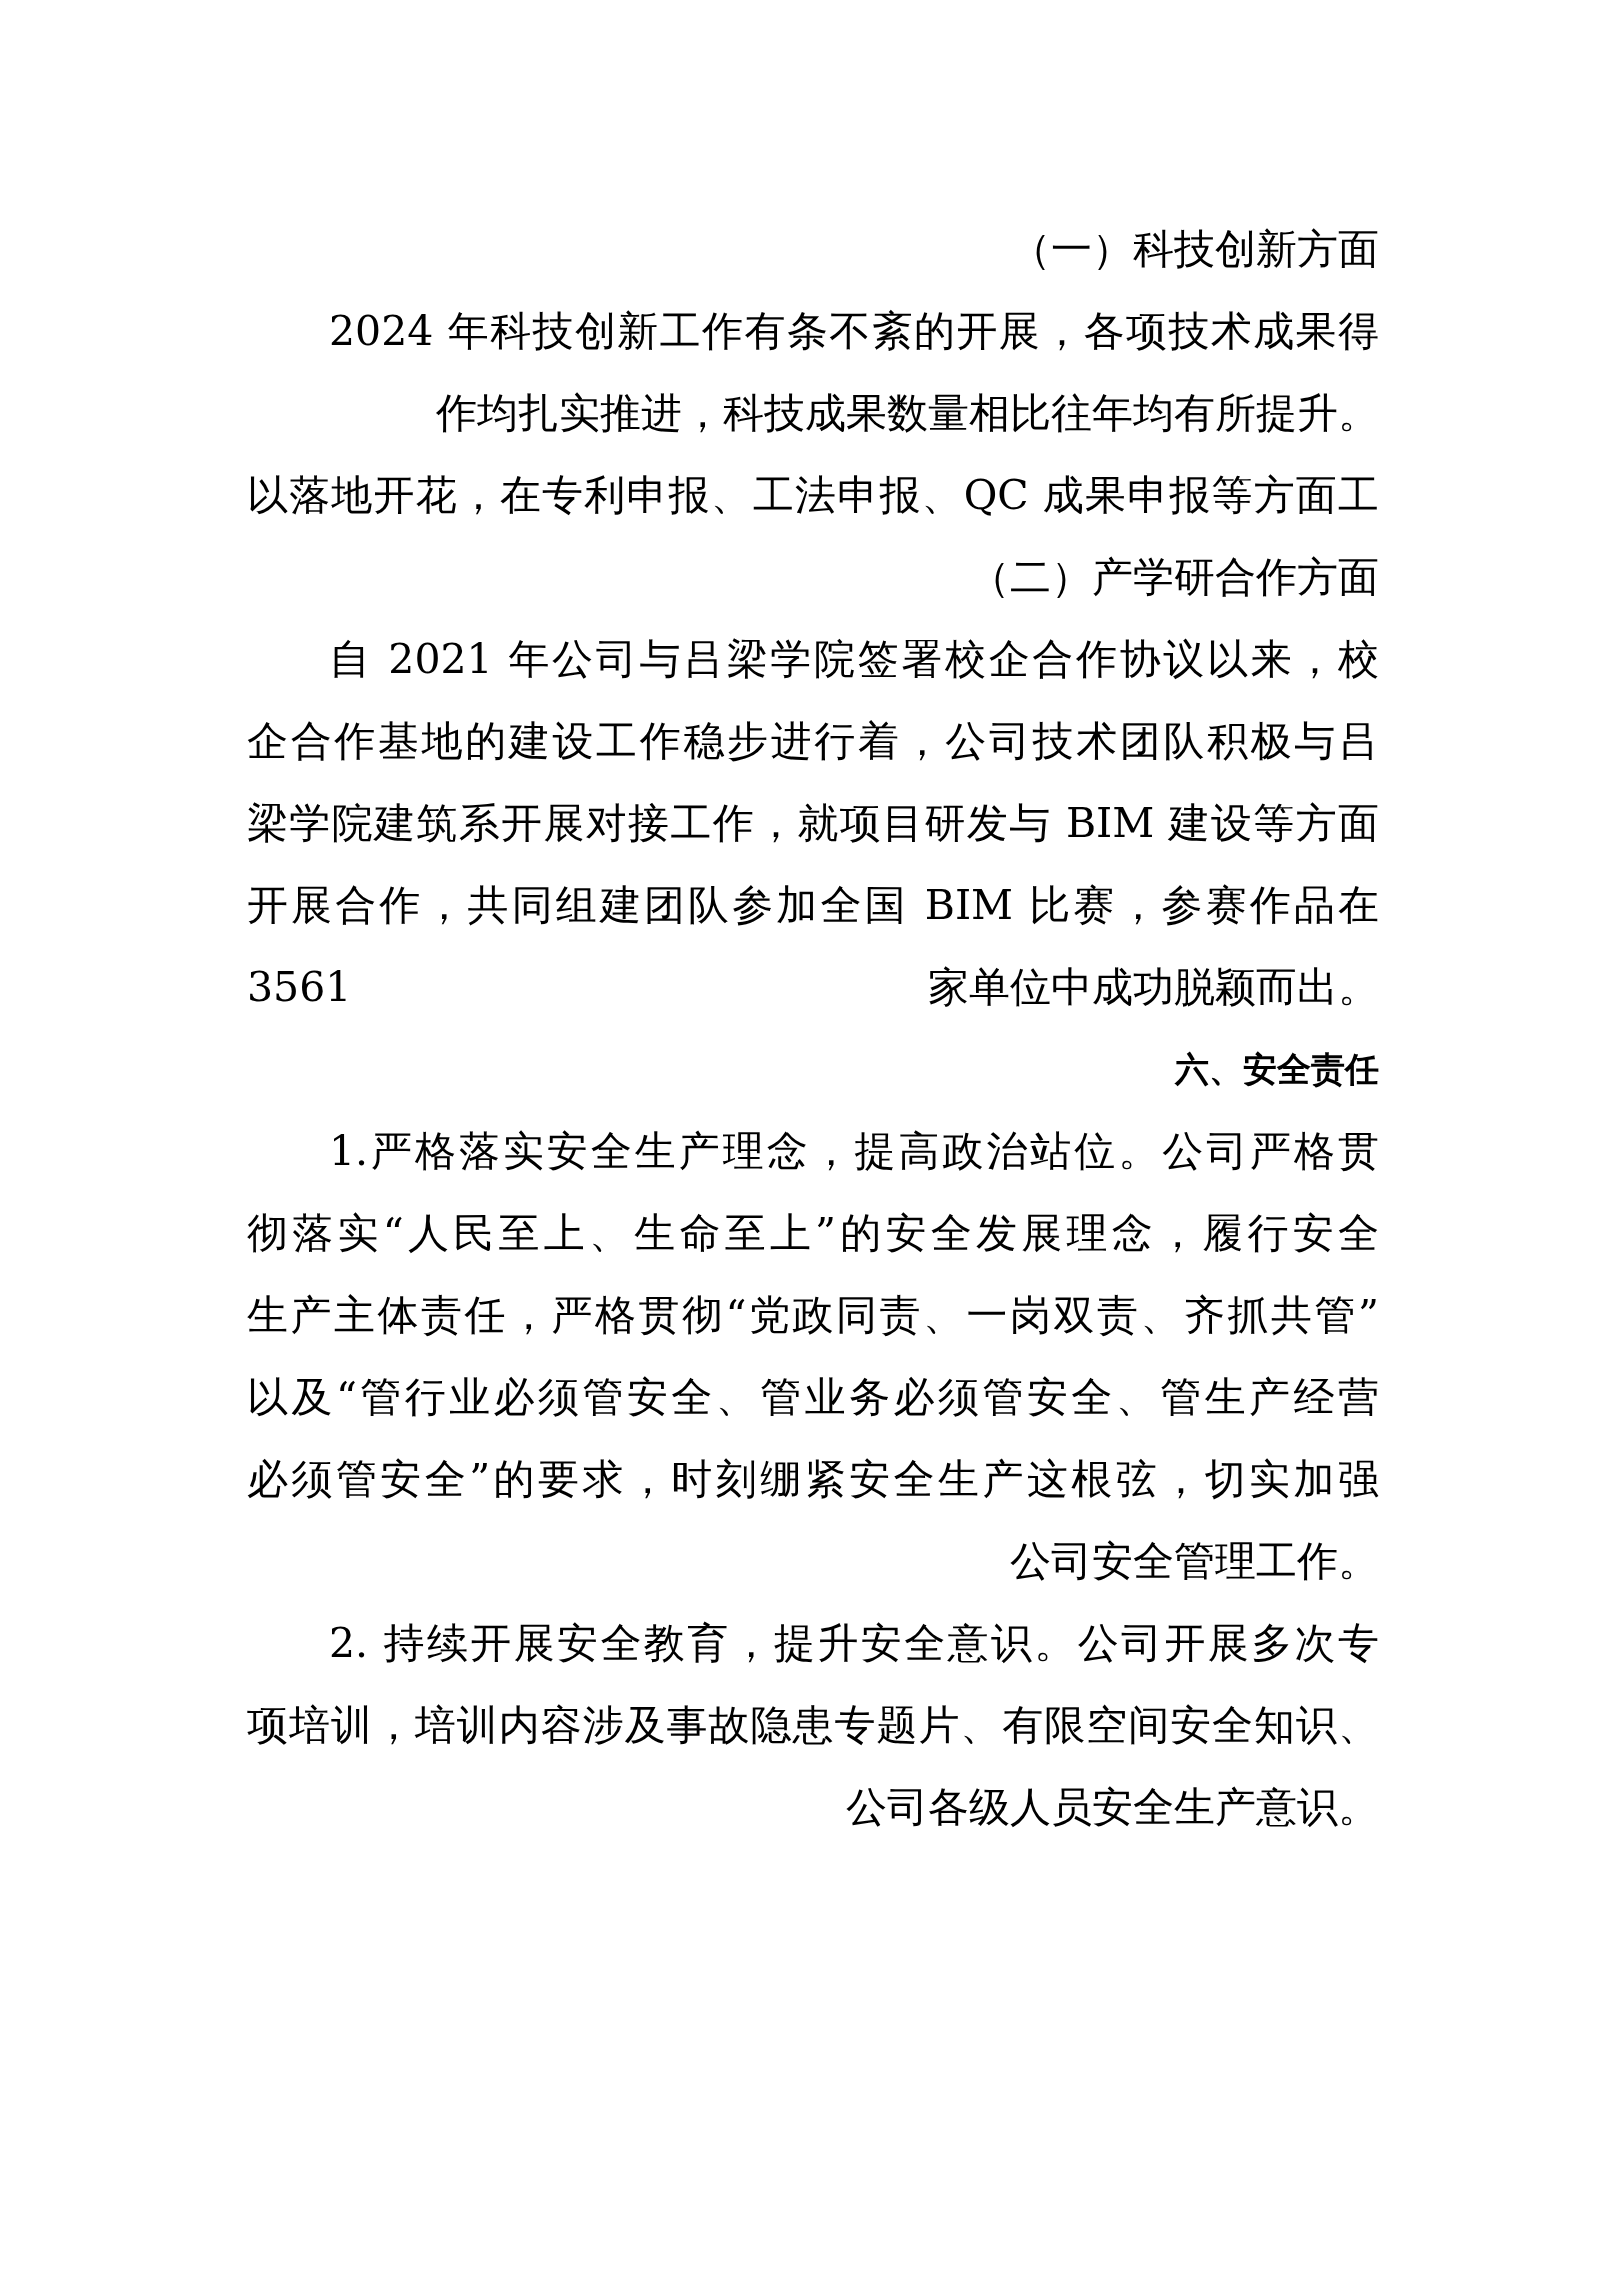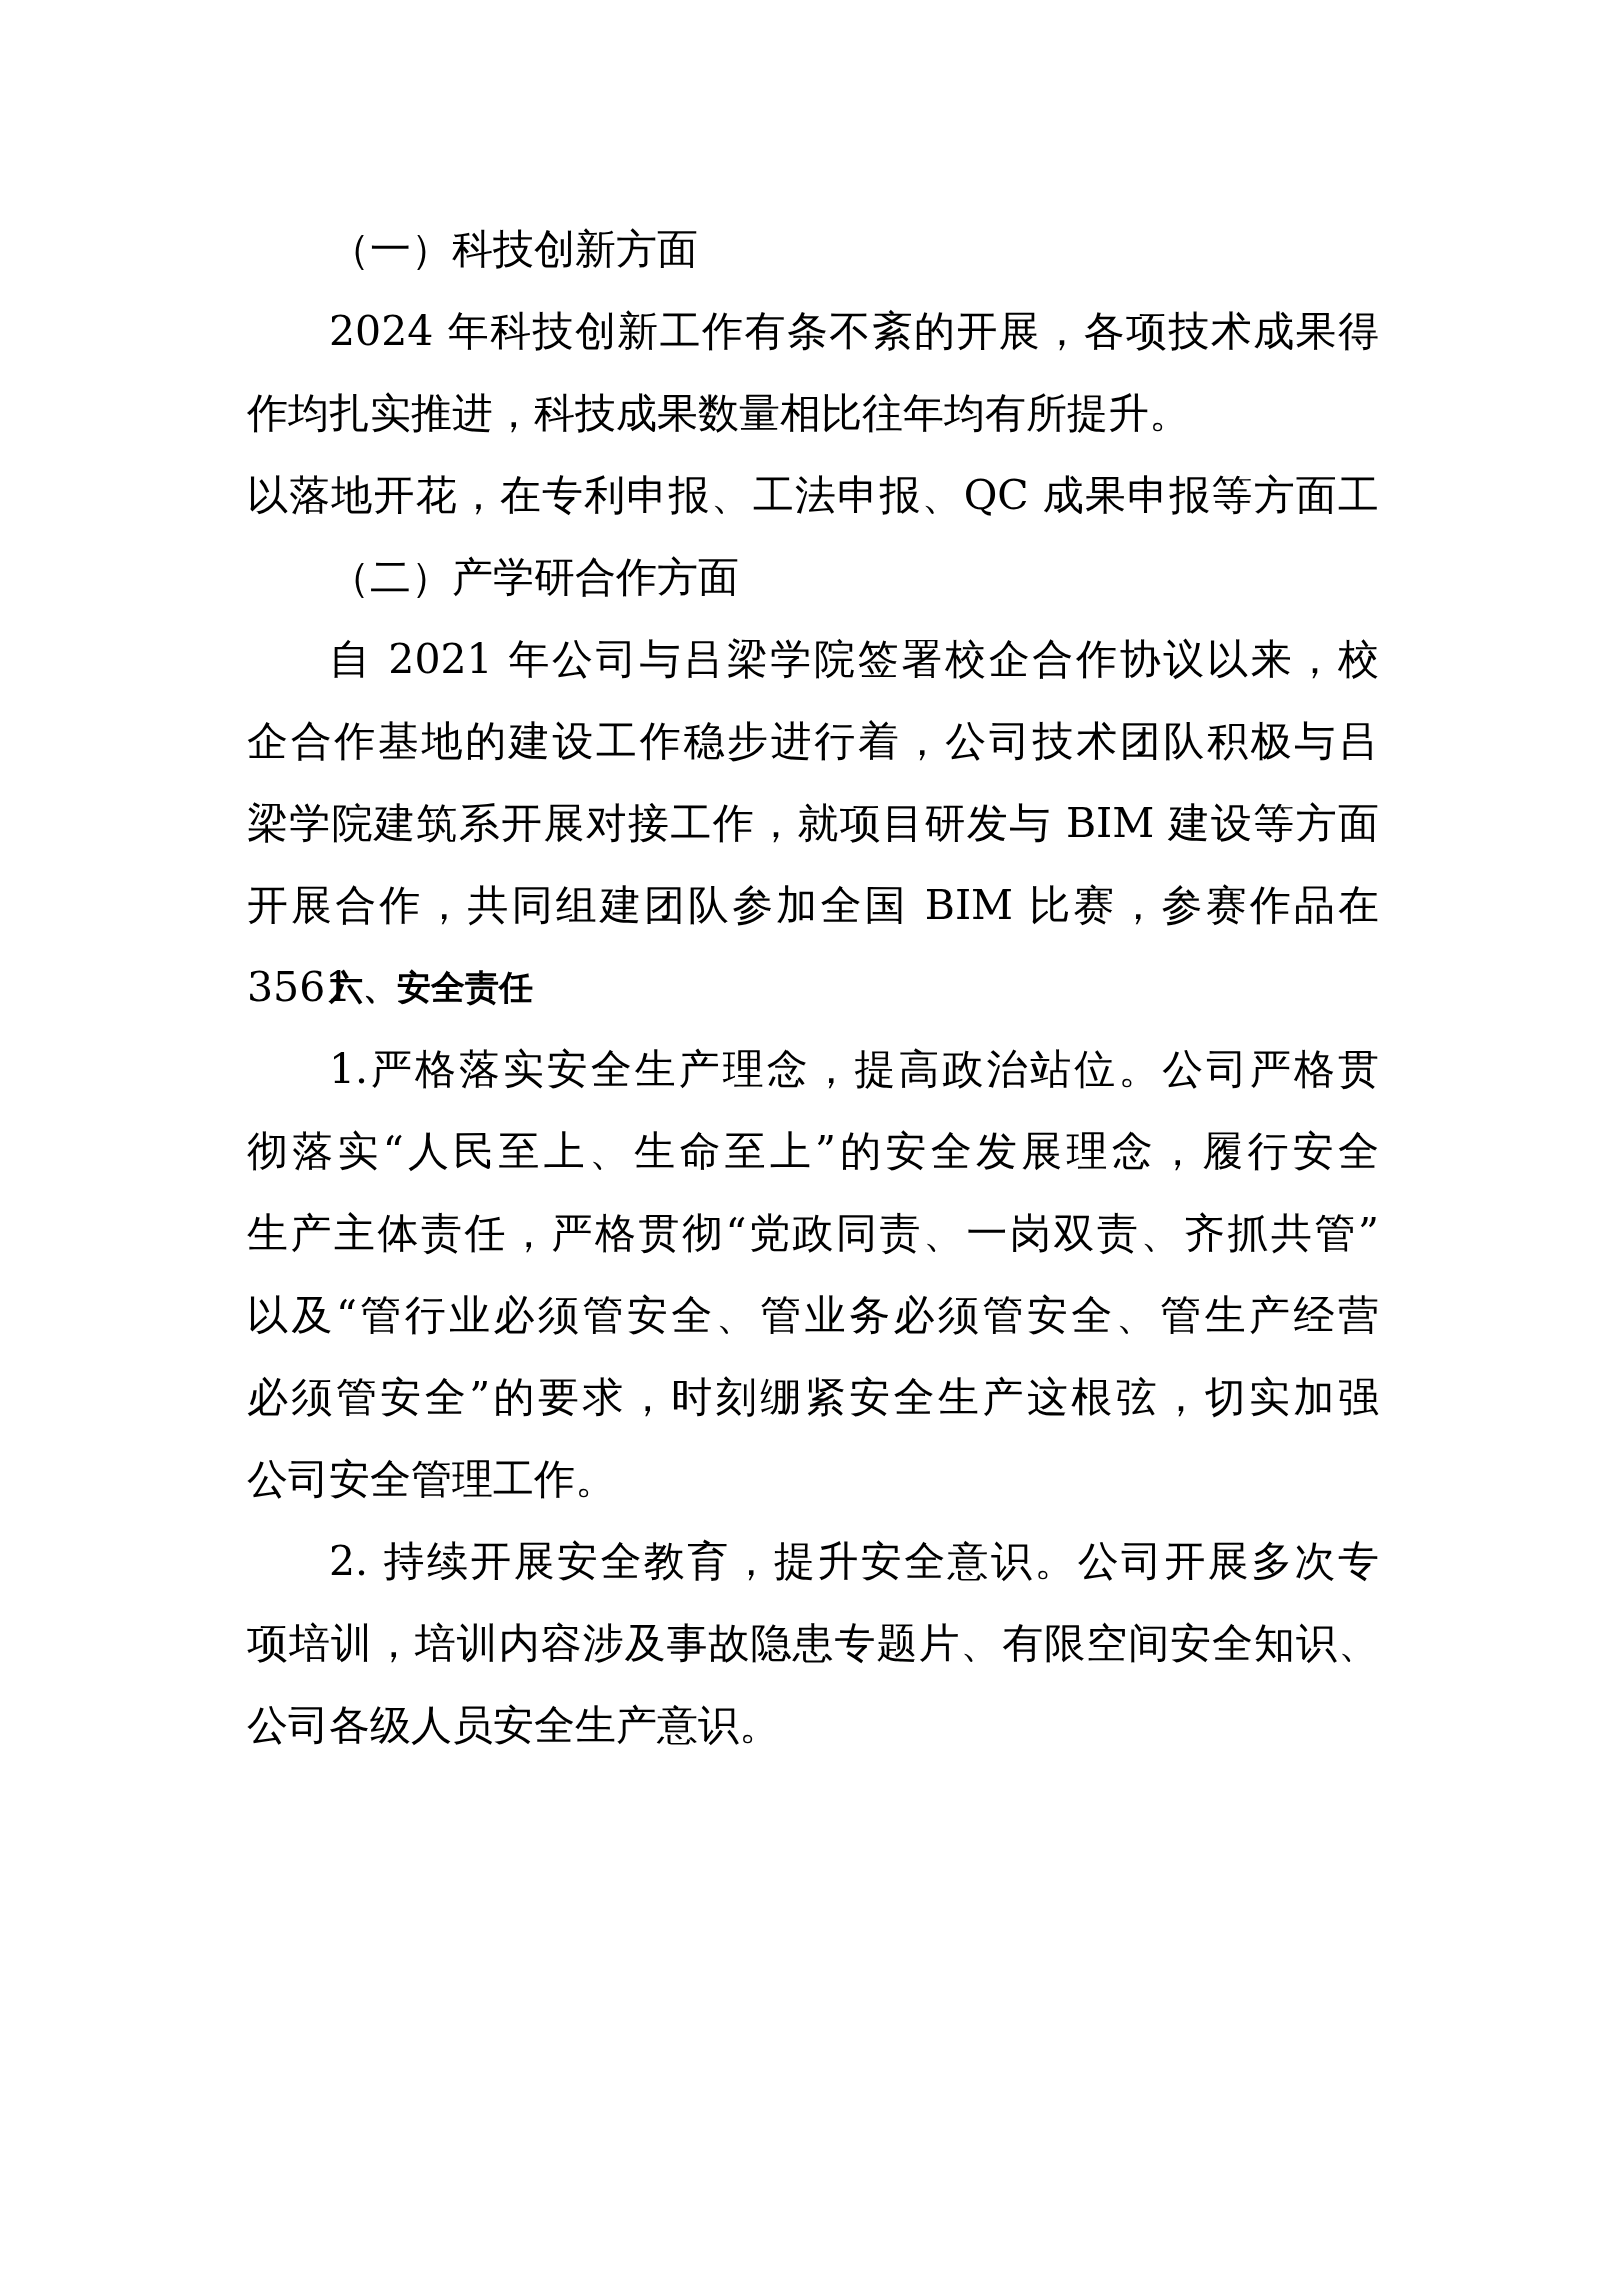--- a/index.html
+++ b/index.html
@@ -18,21 +18,21 @@
     position: absolute;
     left: 247px; top: 208px;
     width: 1132px;
     font-size: 41px;
     color: #000000;
     font-family: "DejaVu Serif", "Liberation Serif", serif;
   }
   .ln {
     height: 82px;
     line-height: 82px;
-    text-align: left;
+    text-align: right;
   }
   
   .fill {
     text-align: justify;
     text-align-last: justify;
   }
   
   .ind { text-indent: 82px; }
   
   .sub { font-weight: 400; }
@@ -54,20 +54,21 @@
     <div class="ln ind fill">2024 年科技创新工作有条不紊的开展，各项技术成果得</div>
     <div class="ln">作均扎实推进，科技成果数量相比往年均有所提升。</div>
     <div class="ln fill">以落地开花，在专利申报、工法申报、QC 成果申报等方面工</div>
 
     <div class="ln sub ind">（二）产学研合作方面</div>
 
     <div class="ln ind fill">自 2021 年公司与吕梁学院签署校企合作协议以来，校</div>
     <div class="ln fill">企合作基地的建设工作稳步进行着，公司技术团队积极与吕</div>
     <div class="ln fill">梁学院建筑系开展对接工作，就项目研发与 BIM 建设等方面</div>
     <div class="ln fill">开展合作，共同组建团队参加全国 BIM 比赛，参赛作品在 3561</div>
+    <div class="ln">家单位中成功脱颖而出。</div>
 
     <div class="ln sec ind">六、安全责任</div>
 
     <div class="ln ind fill">1.严格落实安全生产理念，提高政治站位。公司严格贯</div>
     <div class="ln fill">彻落实“人民至上、生命至上”的安全发展理念，履行安全</div>
     <div class="ln fill">生产主体责任，严格贯彻“党政同责、一岗双责、齐抓共管”</div>
     <div class="ln fill">以及“管行业必须管安全、管业务必须管安全、管生产经营</div>
     <div class="ln fill">必须管安全”的要求，时刻绷紧安全生产这根弦，切实加强</div>
     <div class="ln">公司安全管理工作。</div>
 

